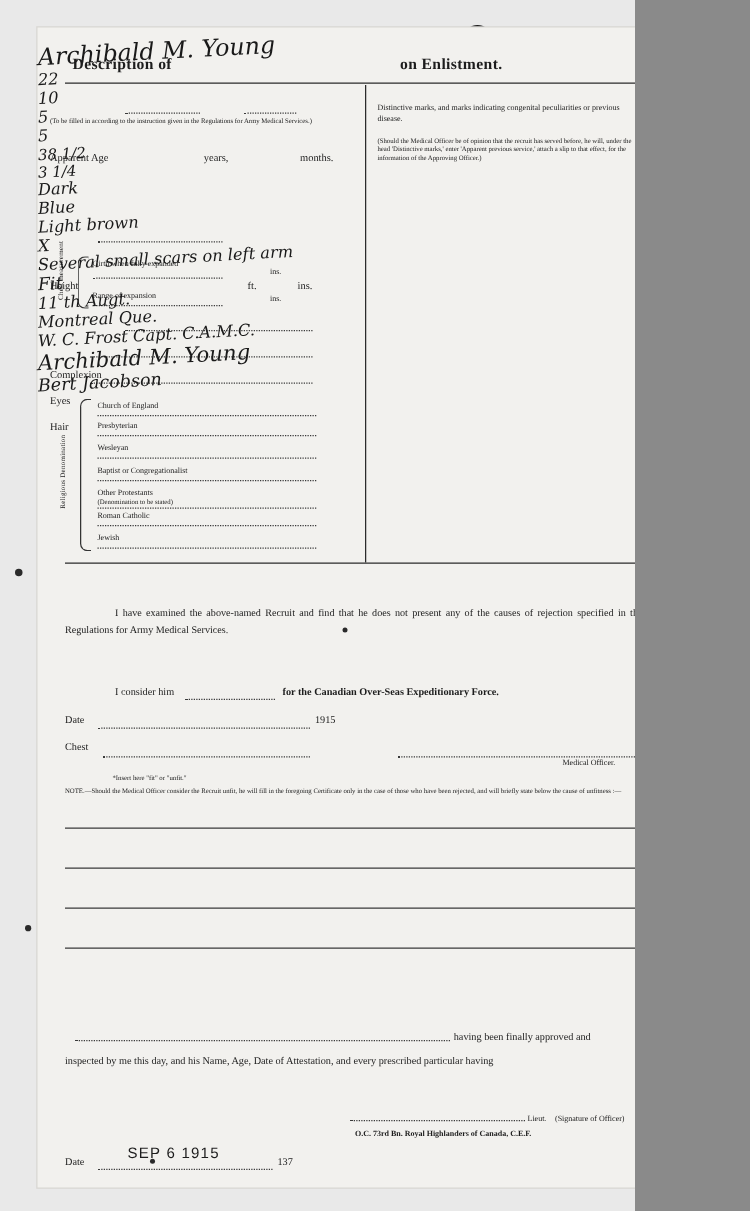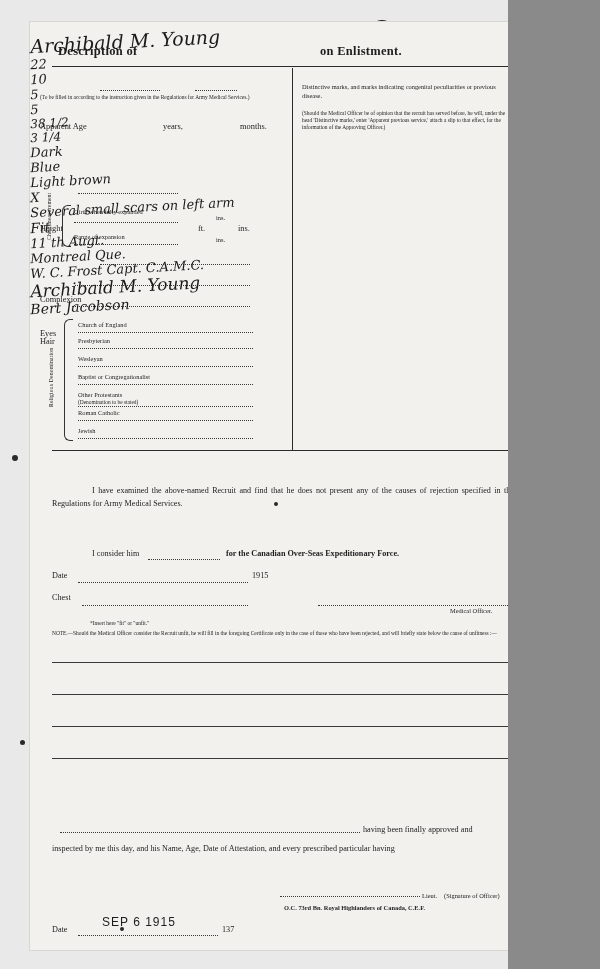--- a/index.html
+++ b/index.html
@@ -102,21 +102,21 @@
 
     <div class="txt small" style="left:44px;top:211px;">Range of expansion</div>
     <div class="rule" style="left:44px;top:222px;width:104px;"></div>
     <div class="hand" style="left:150px;top:209px;font-size:12px;">3 1/4</div>
     <div class="txt small" style="left:186px;top:214px;">ins.</div>
 
     <div class="txt lbl" style="left:10px;top:233px;">Complexion</div>
     <div class="rule" style="left:70px;top:242px;width:150px;"></div>
     <div class="hand" style="left:150px;top:228px;font-size:13px;">Dark</div>
 
-    <div class="txt lbl" style="left:10px;top:267px;">Eyes</div>
+    <div class="txt lbl" style="left:10px;top:254px;">Eyes</div>
     <div class="rule" style="left:45px;top:263px;width:175px;"></div>
     <div class="hand" style="left:150px;top:249px;font-size:13px;">Blue</div>
 
     <div class="txt lbl" style="left:10px;top:275px;">Hair</div>
     <div class="rule" style="left:42px;top:284px;width:178px;"></div>
     <div class="hand" style="left:140px;top:270px;font-size:13px;">Light brown</div>
 
     <div class="vert" style="left:18px;top:385px;">Religious Denomination</div>
     <div class="brace" style="left:34px;top:297px;width:8px;height:120px;"></div>
 

